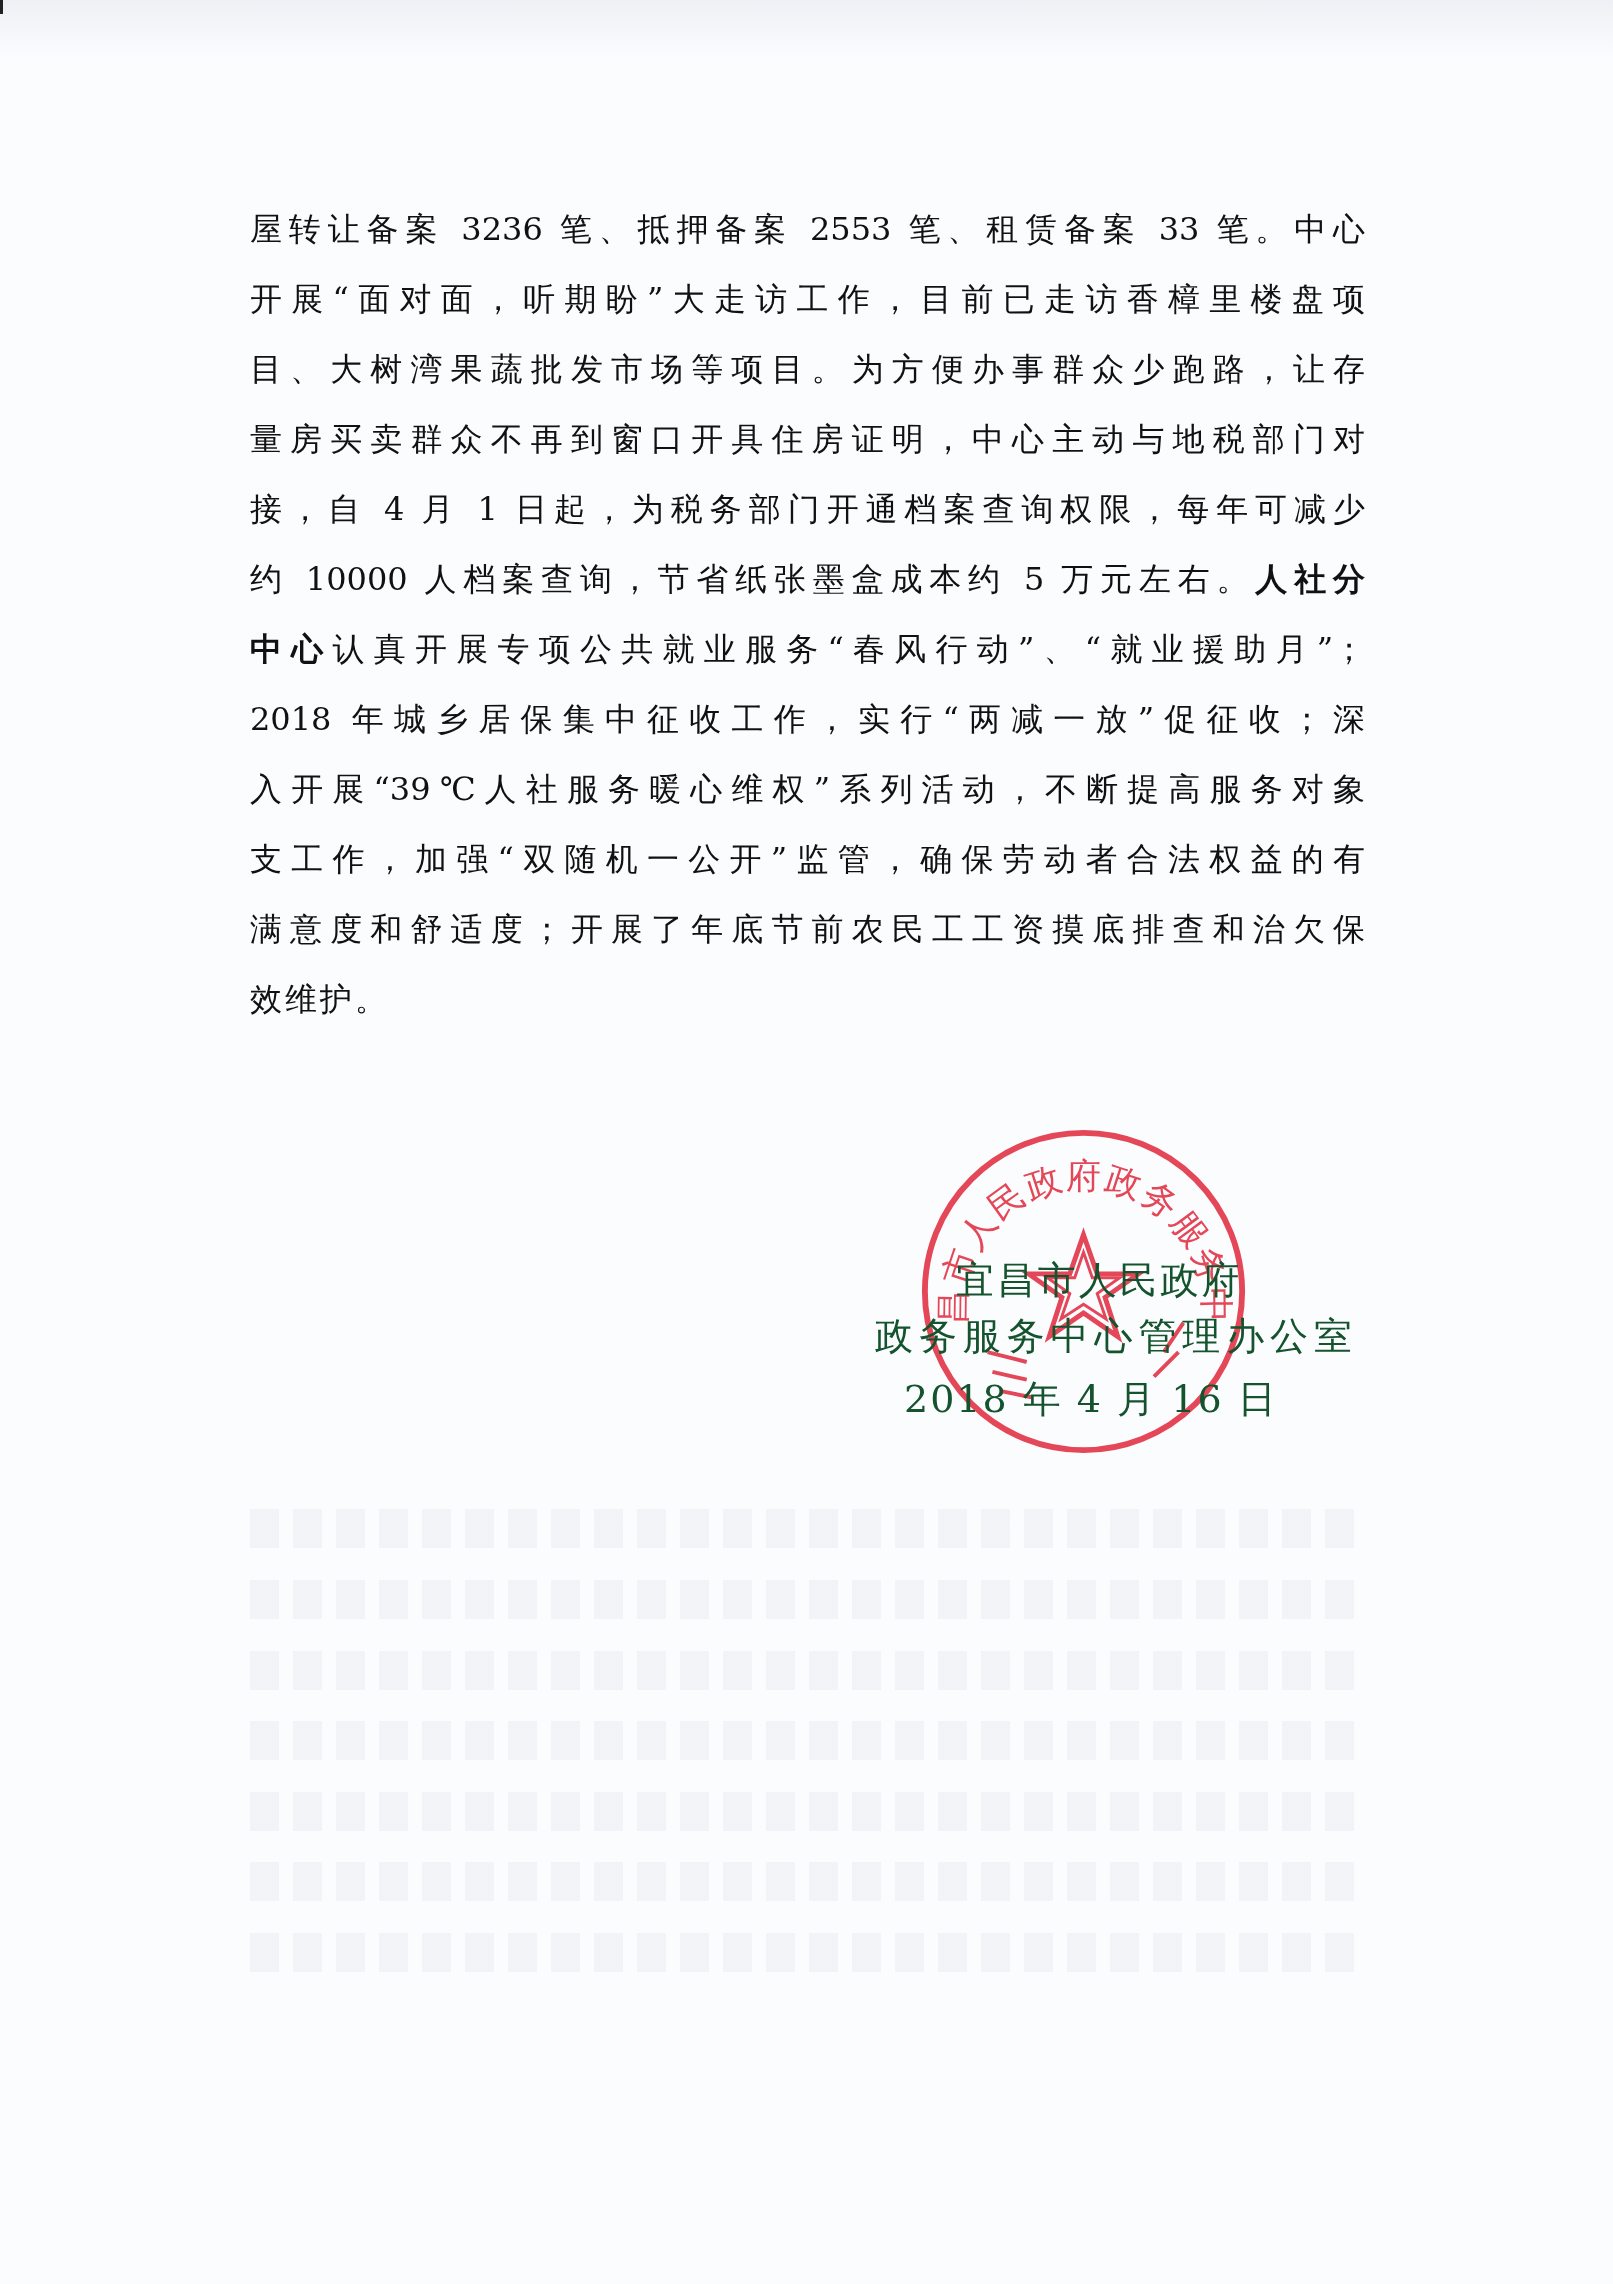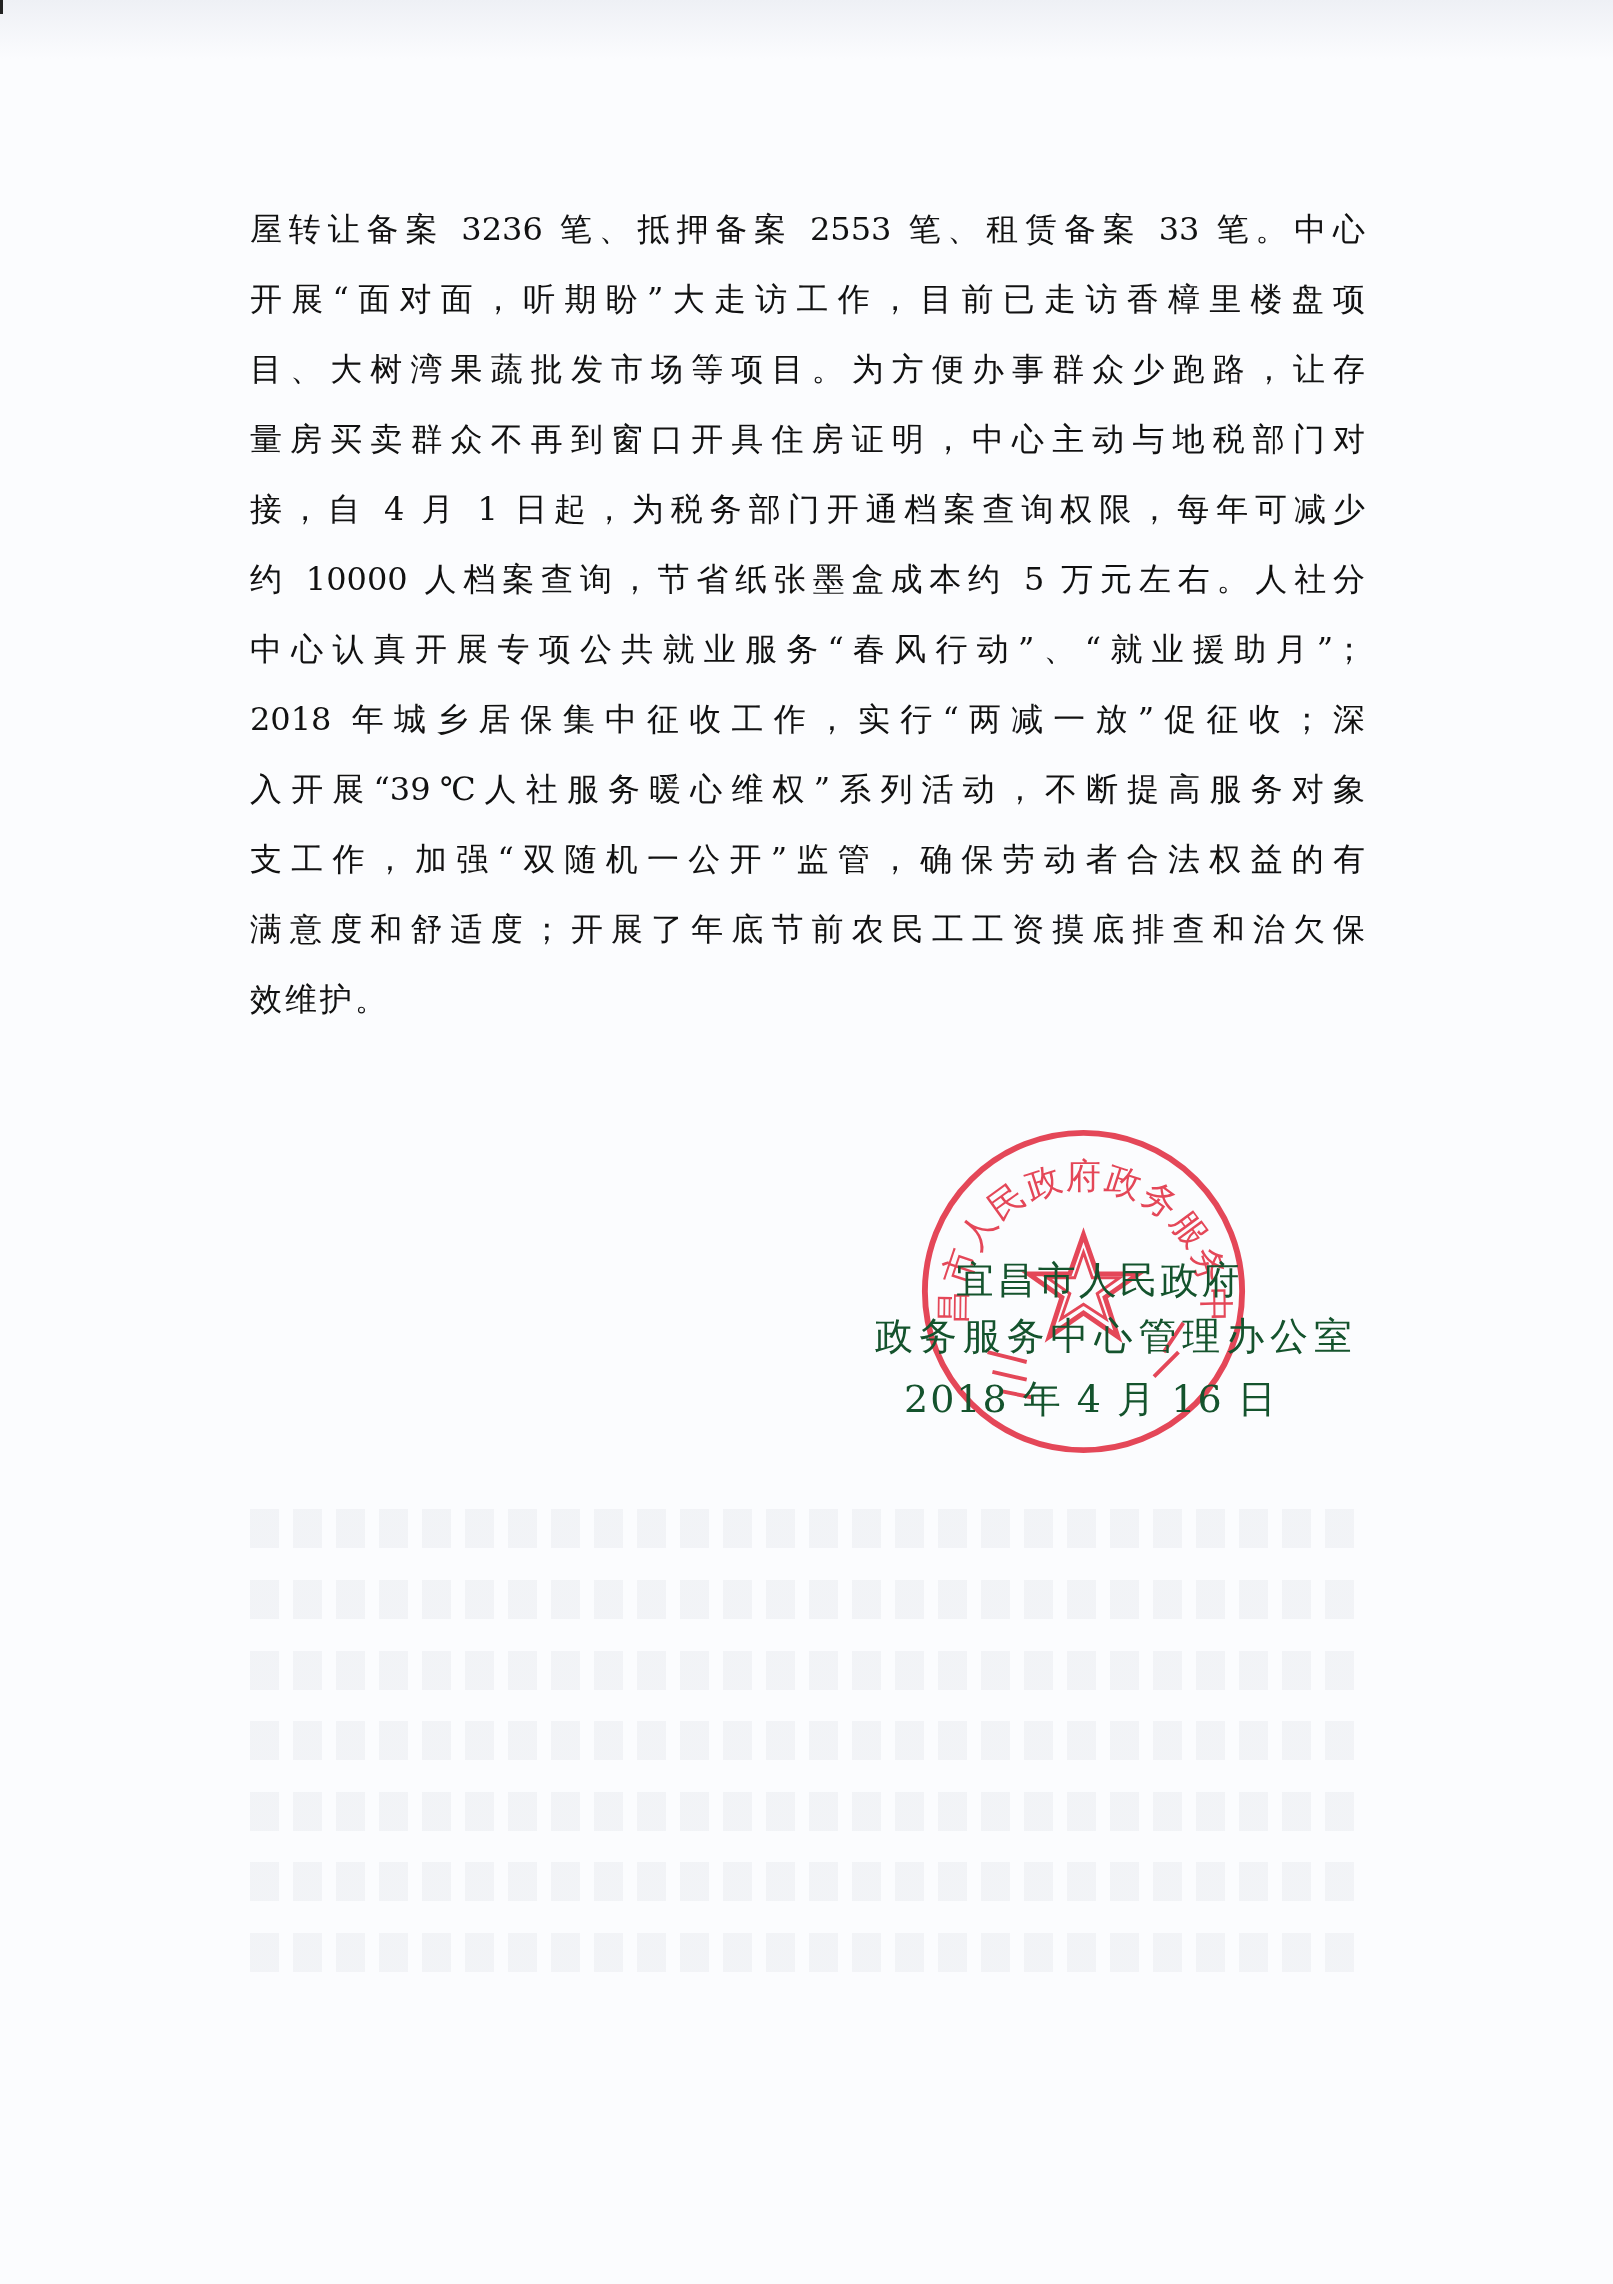--- a/index.html
+++ b/index.html
@@ -21,21 +21,21 @@
     position: absolute; left: 250px; top: 194px; width: 1115px;
   }
   .line {
     height: 70px; line-height: 70px;
     font-size: 32px;
     white-space: nowrap;
     text-align: justify; text-align-last: justify;
     letter-spacing: 0;
   }
   .line.last { text-align-last: left; letter-spacing: 2.9px; }
-  .bold { font-weight: normal; font-family: "DejaVu Sans", "Liberation Sans", sans-serif; }
+  .bold { font-weight: bold; font-family: "DejaVu Sans", "Liberation Sans", sans-serif; }
   .bleed {
     position: absolute; left: 250px; width: 1115px; height: 39px;
     background: repeating-linear-gradient(90deg, rgba(120,130,150,0.07) 0 29px, rgba(0,0,0,0) 29px 43px);
   }
   .signature { position: absolute; font-size: 38px; white-space: nowrap; z-index: 3; color: #14532d; }
   .sig1 { left: 956px; top: 1255px; letter-spacing: 2.9px; }
   .sig2 { left: 875px; top: 1311px; letter-spacing: 5.9px; }
   .sig3 { left: 904px; top: 1374px; letter-spacing: 2px; }
   .seal { position: absolute; left: 919px; top: 1127px; width: 329px; height: 329px; z-index: 2; opacity: 0.85; }
 </style>

